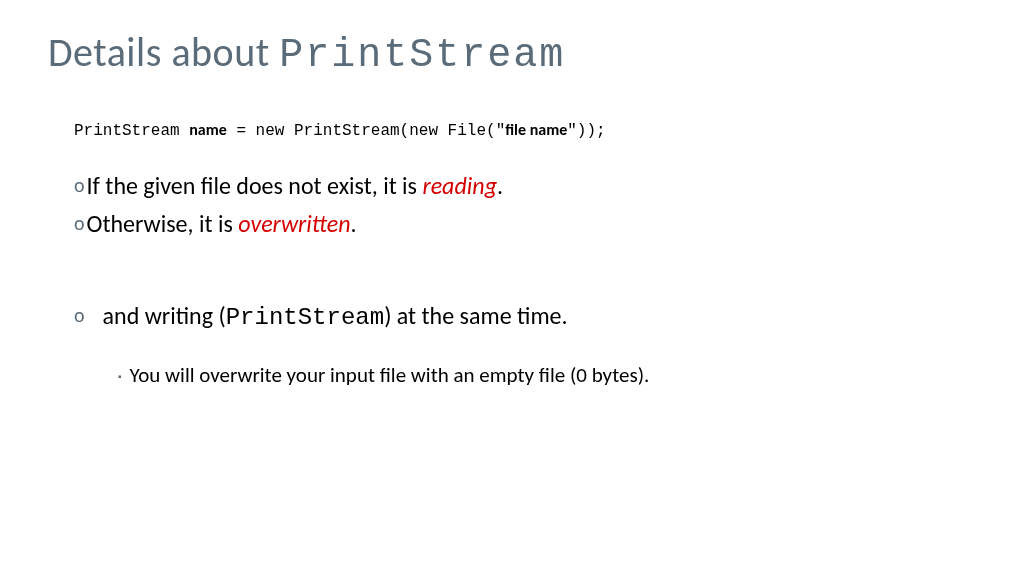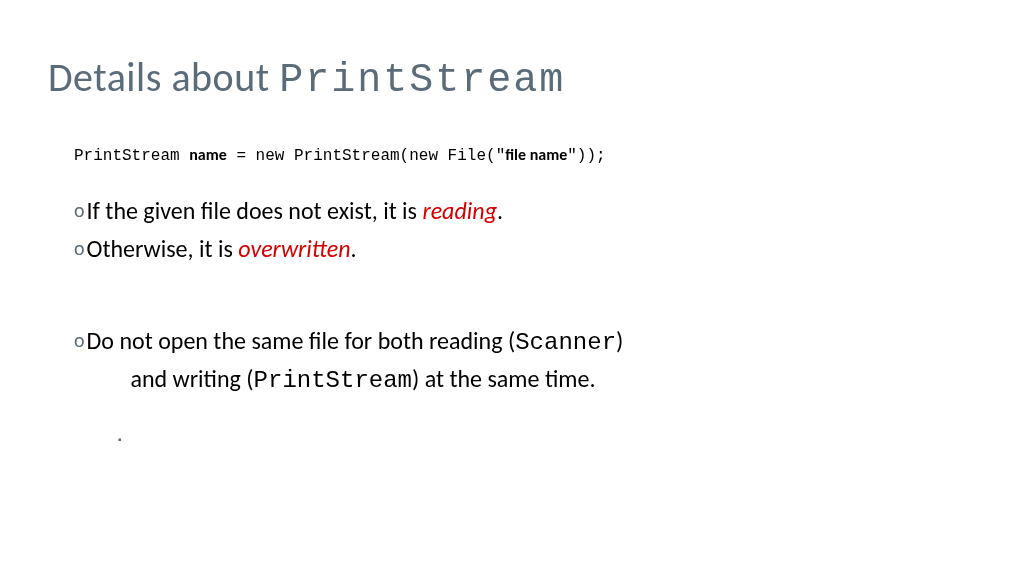--- a/index.html
+++ b/index.html
@@ -6,21 +6,20 @@
   body {
     width: 1024px;
     height: 576px;
     background: #ffffff;
     font-family: Calibri, "Segoe UI", sans-serif;
     color: #000;
     overflow: hidden;
   }
   .slide {
     padding: 28px 48px 0 48px;
-    margin-top: 25px;
   }
   .title {
     font-size: 40px;
     font-weight: 300;
     color: #5a6b7a;
     letter-spacing: 0.5px;
     margin-bottom: 42px;
   }
   .title .mono {
     font-family: "Courier New", Courier, monospace;
@@ -96,30 +95,28 @@
     <div class="bullet">
       <span class="o-marker">o</span>
       <span class="bullet-content">
         <span>Otherwise, it is </span><span class="red-italic">overwritten</span><span>.</span>
       </span>
     </div>
 
     <div class="bullet gap-large">
       <span class="o-marker">o</span>
       <div class="bullet-wrap">
-        <div>
-          <span>Do not open the same file for both reading (</span><span class="mono-inline">Scanner</span><span>)</span>
-        </div>
         <div class="line2">
           <span>and writing (</span><span class="mono-inline">PrintStream</span><span>) at the same time.</span>
         </div>
       </div>
     </div>
 
   </div>
 
   <div class="sub-bullets">
     <div class="sub-bullet">
       <span class="sq-marker">▪</span>
+      <span>You will overwrite your input file with an empty file (0 bytes).</span>
     </div>
   </div>
 
 </div>
 
 </body></html>

